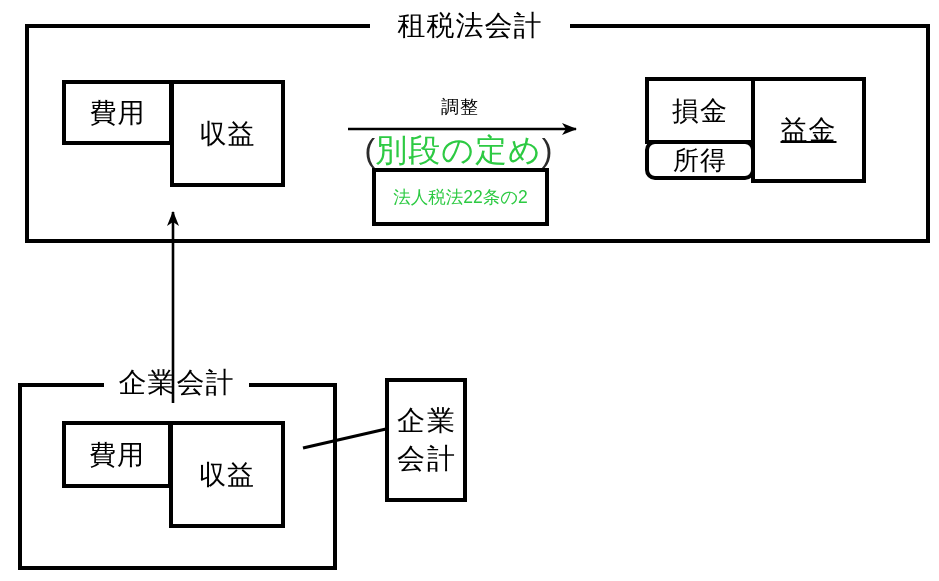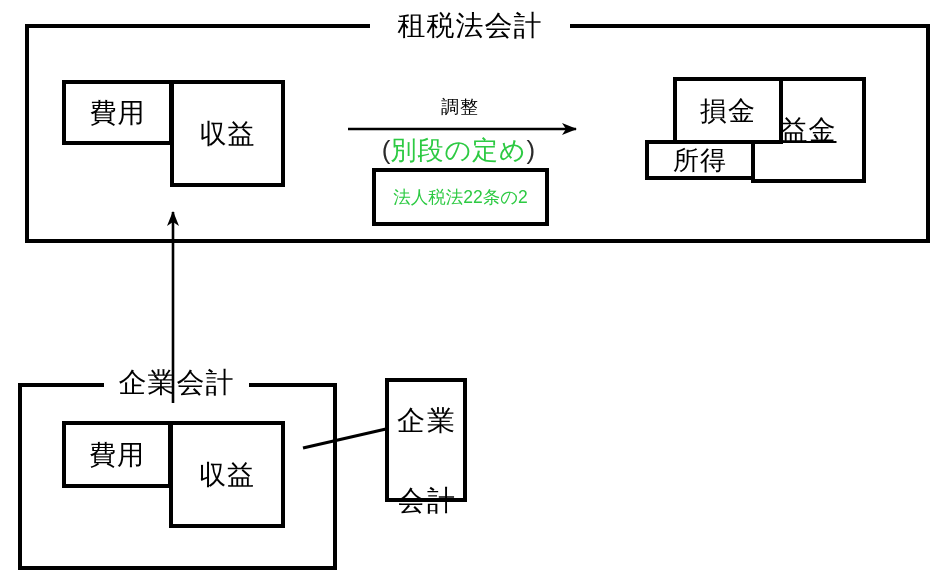--- a/index.html
+++ b/index.html
@@ -41,21 +41,21 @@
     left:400px; top:92px; width:120px;
     text-align:center;
     font-size:18px; line-height:30px;
     letter-spacing:1px;
     z-index:4;
   }
   .note-label {
     position:absolute;
     left:356px; top:136px; width:205px;
     text-align:center;
-    font-size:26px; line-height:29px;
+    font-size:32px; line-height:29px;
     z-index:4;
     white-space:nowrap;
   }
   .note-label .paren { color:#2b2b2b; }
   .note-label .green-text { color:var(--accent-green,#2dca43); letter-spacing:1px; }
   .law-box {
     left:372px; top:168px; width:177px; height:58px;
     z-index:4;
   }
   .law-box span {
@@ -65,21 +65,20 @@
   }
   .principles-box {
     left:385px; top:378px; width:82px; height:124px;
     flex-direction:column;
     z-index:2;
   }
   .principles-box .pline {
     font-size:28px; line-height:38px;
     letter-spacing:2px; text-indent:2px;
     text-align:center;
-    margin-top:42px;
   }
 </style>
 </head>
 <body>
 
 <div class="canvas">
 
   <div class="box" style="left:25px; top:24px; width:905px; height:219px;"></div>
   <div class="frame-title" style="left:370px; top:10px; width:200px; height:32px; line-height:32px;">租税法会計</div>
 
@@ -94,24 +93,24 @@
   <div class="note-label">
     <span class="paren">(</span><span class="green-text">別段の定め</span><span class="paren">)</span>
   </div>
   <div class="box law-box">
     <span>法人税法22条の2</span>
   </div>
 
   <div class="box inner-box" style="left:751px; top:77px; width:115px; height:106px;text-decoration:underline;">
     <span class="cjk">益金</span>
   </div>
-  <div class="box inner-box" style="left:673px; top:77px; width:110px; height:67px;">
+  <div class="box inner-box" style="left:645px; top:77px; width:110px; height:67px;">
     <span class="cjk">損金</span>
   </div>
-  <div class="box inner-box" style="left:645px; top:140px; width:110px; height:40px;">
+  <div class="box inner-box" style="left:645px; top:140px; width:110px; height:40px;border-radius:10px;">
     <span class="cjk" style="font-size:26px;">所得</span>
   </div>
 
   <div class="box" style="left:18px; top:383px; width:319px; height:187px;"></div>
   <div class="frame-title" style="left:104px; top:367px; width:145px; height:32px; line-height:32px;font-family:Liberation Serif, serif;">企業会計</div>
 
   <div class="box inner-box" style="left:169px; top:421px; width:116px; height:107px;">
     <span class="cjk">収益</span>
   </div>
   <div class="box inner-box" style="left:62px; top:421px; width:110px; height:67px;">

